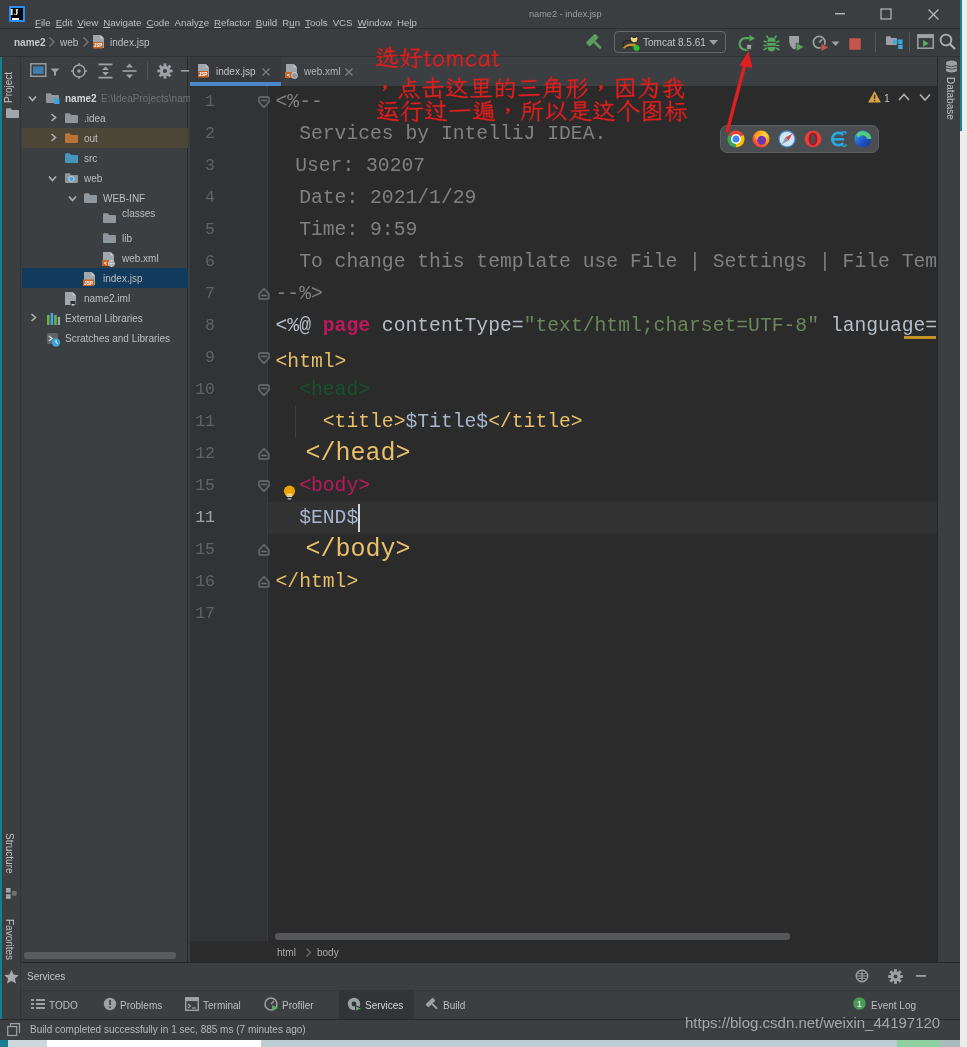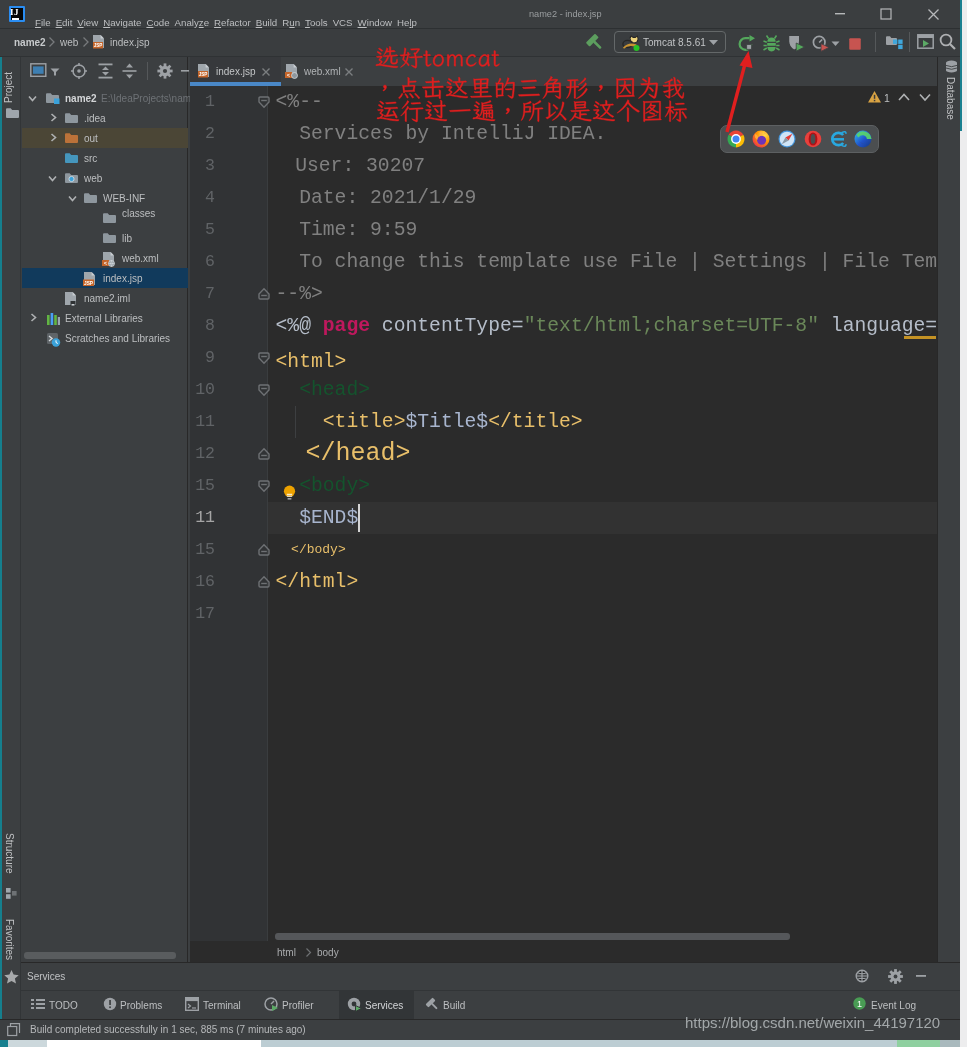--- a/index.html
+++ b/index.html
@@ -309,23 +309,23 @@
 <div class="a mono" style="left:264px;top:150px;width:669px;height:32px;line-height:32px;font-size:19.7px;padding-left:7.5px;overflow:hidden"><span style="color:#808080">  User: 30207</span></div>
 <div class="a mono" style="left:268px;top:182px;width:669px;height:32px;line-height:32px;font-size:19.7px;padding-left:7.5px;overflow:hidden"><span style="color:#808080">  Date: 2021/1/29</span></div>
 <div class="a mono" style="left:268px;top:214px;width:669px;height:32px;line-height:32px;font-size:19.7px;padding-left:7.5px;overflow:hidden"><span style="color:#808080">  Time: 9:59</span></div>
 <div class="a mono" style="left:268px;top:246px;width:669px;height:32px;line-height:32px;font-size:19.7px;padding-left:7.5px;overflow:hidden"><span style="color:#808080">  To change this template use File | Settings | File Templates.</span></div>
 <div class="a mono" style="left:268px;top:278px;width:669px;height:32px;line-height:32px;font-size:19.7px;padding-left:7.5px;overflow:hidden"><span style="color:#808080">--%&gt;</span></div>
 <div class="a mono" style="left:268px;top:310px;width:669px;height:32px;line-height:32px;font-size:19.7px;padding-left:7.5px;overflow:hidden"><span style="color:#b5bdc9">&lt;%@ </span><span style="color:#be185d"><b>page</b></span><span style="color:#b5bdc9"> contentType=</span><span style="color:#6a8759">"text/html;charset=UTF-8"</span><span style="color:#b5bdc9"> language=</span></div>
 <div class="a mono" style="left:268px;top:346px;width:669px;height:32px;line-height:32px;font-size:19.7px;padding-left:7.5px;overflow:hidden"><span style="color:#e8bf6a">&lt;html&gt;</span></div>
 <div class="a mono" style="left:268px;top:374px;width:669px;height:32px;line-height:32px;font-size:19.7px;padding-left:7.5px;overflow:hidden"><span style="color:#14532d">  &lt;head&gt;</span></div>
 <div class="a mono" style="left:268px;top:406px;width:669px;height:32px;line-height:32px;font-size:19.7px;padding-left:7.5px;overflow:hidden"><span style="color:#e8bf6a">    &lt;title&gt;</span><span style="color:#a8b5ce">$Title$</span><span style="color:#e8bf6a">&lt;/title&gt;</span></div>
 <div class="a mono" style="left:268px;top:438px;width:669px;height:32px;line-height:32px;font-size:25px;padding-left:7.5px;overflow:hidden"><span style="color:#e8bf6a">  &lt;/head&gt;</span></div>
-<div class="a mono" style="left:268px;top:470px;width:669px;height:32px;line-height:32px;font-size:19.7px;padding-left:7.5px;overflow:hidden"><span style="color:#14532d">  &lt;body&gt;</span></div>
+<div class="a mono" style="left:268px;top:470px;width:669px;height:32px;line-height:32px;font-size:19.7px;padding-left:7.5px;overflow:hidden"><span style="color:#be185d">  &lt;body&gt;</span></div>
 <div class="a mono" style="left:268px;top:502px;width:669px;height:32px;line-height:32px;font-size:19.7px;padding-left:7.5px;overflow:hidden"><span style="color:#a8b5ce">  $END$</span></div>
-<div class="a mono" style="left:268px;top:534px;width:669px;height:32px;line-height:32px;font-size:13px;padding-left:7.5px;overflow:hidden"><span style="color:#e8bf6a">  &lt;/body&gt;</span></div>
+<div class="a mono" style="left:268px;top:534px;width:669px;height:32px;line-height:32px;font-size:25px;padding-left:7.5px;overflow:hidden"><span style="color:#e8bf6a">  &lt;/body&gt;</span></div>
 <div class="a mono" style="left:268px;top:566px;width:669px;height:32px;line-height:32px;font-size:19.7px;padding-left:7.5px;overflow:hidden"><span style="color:#e8bf6a">&lt;/html&gt;</span></div>
 <div class="a" style="left:295px;top:406px;width:1px;height:32px;background:#3d3f41"></div>
 <div class="a" style="left:358px;top:504px;width:2px;height:28px;background:#d4d4d4"></div>
 <div class="a" style="left:904px;top:336px;width:32px;height:2.5px;background:#c49224"></div>
 <div class="a mono" style="left:190px;top:86px;width:25px;height:32px;line-height:32px;font-size:16.5px;color:#606366;text-align:right">1</div>
 <div class="a mono" style="left:190px;top:118px;width:25px;height:32px;line-height:32px;font-size:16.5px;color:#606366;text-align:right">2</div>
 <div class="a mono" style="left:190px;top:150px;width:25px;height:32px;line-height:32px;font-size:16.5px;color:#606366;text-align:right">3</div>
 <div class="a mono" style="left:190px;top:182px;width:25px;height:32px;line-height:32px;font-size:16.5px;color:#606366;text-align:right">4</div>
 <div class="a mono" style="left:190px;top:214px;width:25px;height:32px;line-height:32px;font-size:16.5px;color:#606366;text-align:right">5</div>
 <div class="a mono" style="left:190px;top:246px;width:25px;height:32px;line-height:32px;font-size:16.5px;color:#606366;text-align:right">6</div>

